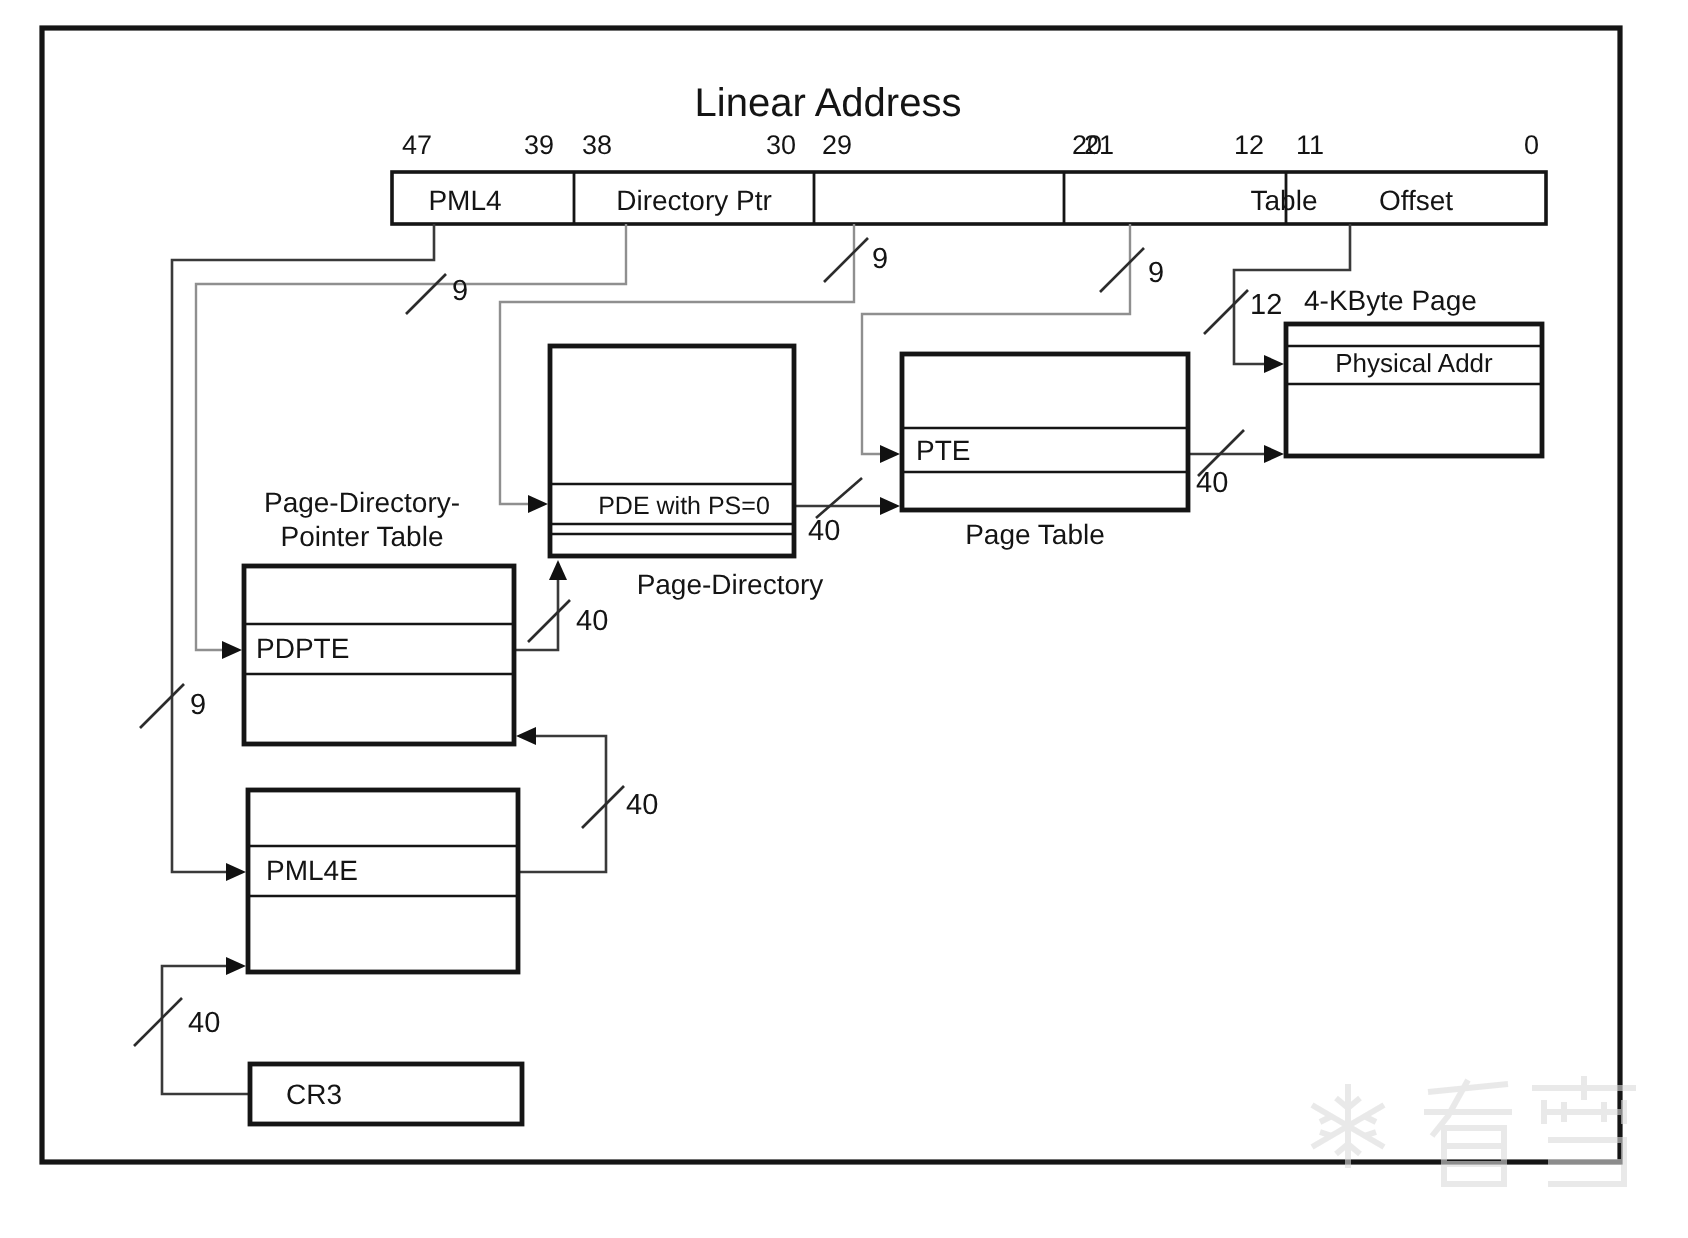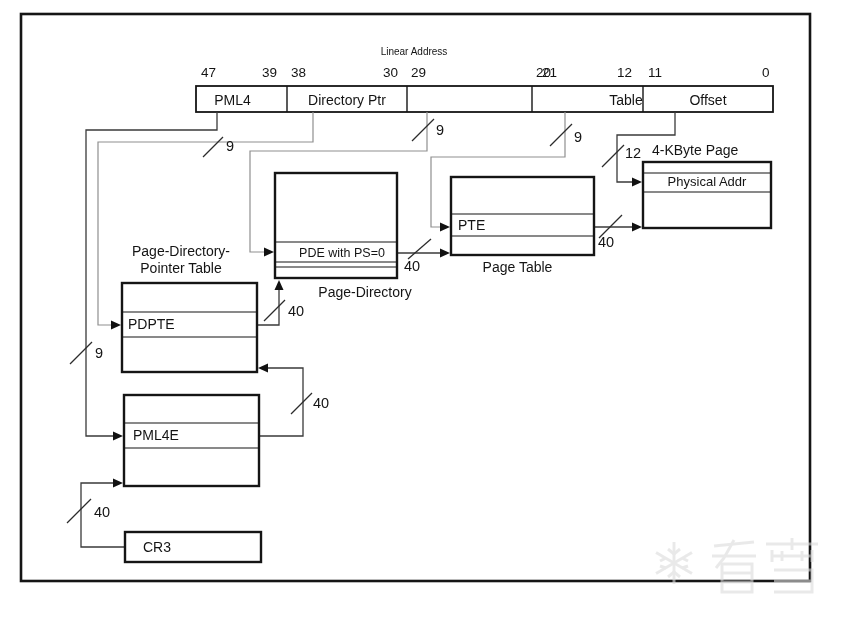--- a/index.html
+++ b/index.html
@@ -97,36 +97,36 @@
       <line x1="122" y1="337" x2="257" y2="337" stroke-width="1.2"></line>
 
       <rect x="124" y="395" width="135" height="91" stroke-width="2.4"></rect>
       <line x1="124" y1="423" x2="259" y2="423" stroke-width="1.2"></line>
       <line x1="124" y1="448" x2="259" y2="448" stroke-width="1.2"></line>
 
       <rect x="125" y="532" width="136" height="30" stroke-width="2.4"></rect>
     </g>
   </svg>
 
-  <div class="lbl ctr" style="left:334px;top:44px;width:160px;font-size:10px;">Linear Address</div>
+  <div class="lbl ctr" style="left:334px;top:44px;width:160px;font-size:20px;">Linear Address</div>
 
   <div class="lbl bit" style="left:201px;top:65px;">47</div>
   <div class="lbl bit" style="left:262px;top:65px;">39</div>
   <div class="lbl bit" style="left:291px;top:65px;">38</div>
   <div class="lbl bit" style="left:383px;top:65px;">30</div>
   <div class="lbl bit" style="left:411px;top:65px;">29</div>
   <div class="lbl bit" style="left:506px;top:65px;margin-left:36px;">21</div>
   <div class="lbl bit" style="left:536px;top:65px;">20</div>
   <div class="lbl bit" style="left:617px;top:65px;">12</div>
   <div class="lbl bit" style="left:648px;top:65px;">11</div>
   <div class="lbl bit" style="left:762px;top:65px;">0</div>
 
   <div class="lbl seg ctr" style="left:196px;top:89px;width:73px;">PML4</div>
   <div class="lbl seg ctr" style="left:287px;top:89px;width:120px;">Directory Ptr</div>
-  <div class="lbl seg ctr" style="left:540px;top:89px;width:92px;padding-left:40px;">Table</div>
+  <div class="lbl seg ctr" style="left:556px;top:89px;width:92px;padding-left:40px;">Table</div>
   <div class="lbl seg ctr" style="left:643px;top:89px;width:130px;">Offset</div>
 
   <div class="lbl small ctr" style="left:276px;top:245px;width:132px;">PDE with PS=0</div>
   <div class="lbl ctr" style="left:300px;top:284px;width:130px;">Page-Directory</div>
 
   <div class="lbl entry" style="left:458px;top:217px;">PTE</div>
   <div class="lbl ctr" style="left:460px;top:259px;width:115px;">Page Table</div>
 
   <div class="lbl ctr" style="left:644px;top:174px;width:126px;font-size:13px;">Physical Addr</div>
   <div class="lbl" style="left:652px;top:142px;">4-KByte Page</div>

